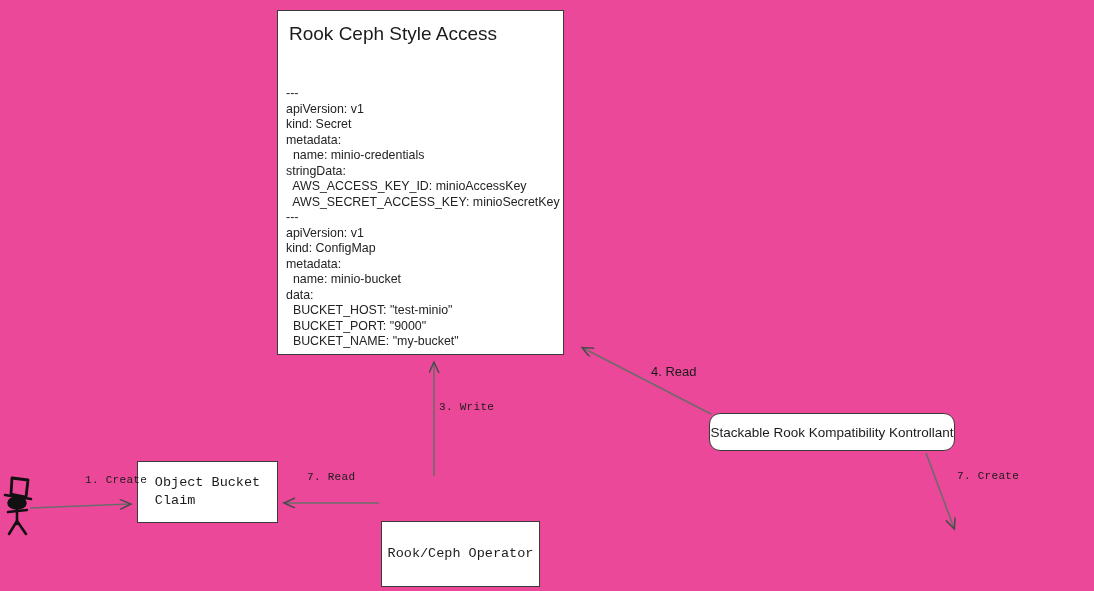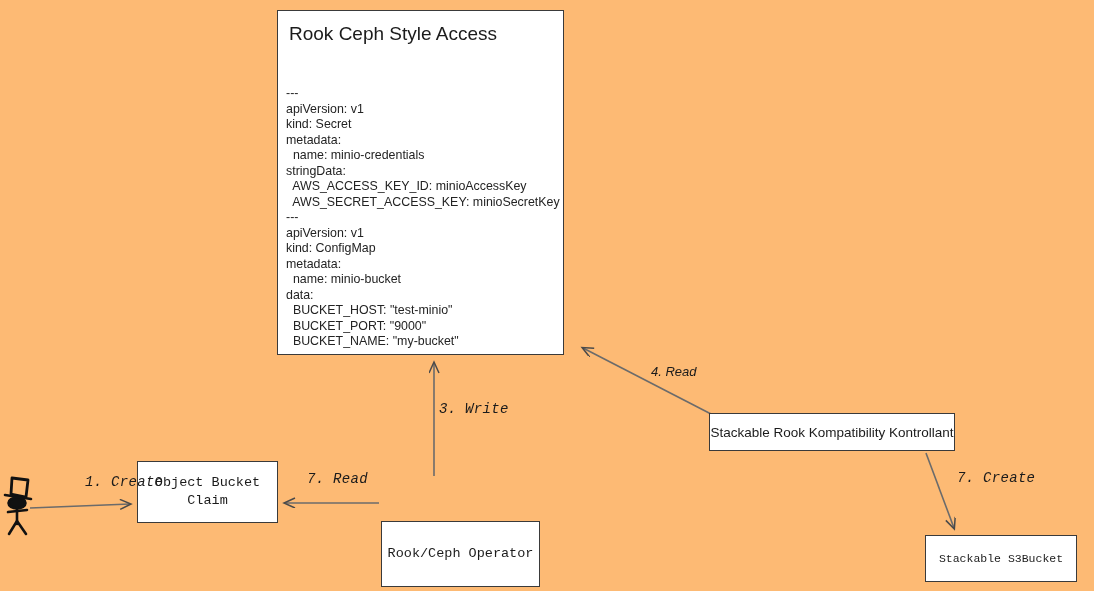--- a/index.html
+++ b/index.html
@@ -8,36 +8,36 @@
     padding: 0;
     background: #ffffff;
   }
   body {
     font-family: "Liberation Sans", sans-serif;
   }
   #canvas {
     position: relative;
     width: 1094px;
     height: 591px;
-    background: #fdba74;
+    background: #ec4899;
     overflow: hidden;
   }
   .node {
     position: absolute;
     box-sizing: border-box;
     background: #ffffff;
     border: 1.4px solid #3a3a3a;
   }
   .node-mono {
     font-family: "Liberation Mono", "DejaVu Sans Mono", monospace;
     color: #1b1b1b;
     display: flex;
     align-items: center;
     justify-content: center;
-    text-align: center;
+    text-align: left;
     line-height: 1.35;
   }
   .node-sans {
     font-family: "Liberation Sans", sans-serif;
     color: #1b1b1b;
     display: flex;
     align-items: center;
     justify-content: center;
     text-align: center;
   }
@@ -86,39 +86,39 @@
     height: 66px;
     font-size: 13.5px;
     margin-top: 44px;
   }
   #srkk-box {
     left: 709px;
     top: 413px;
     width: 246px;
     height: 38px;
     font-size: 13.5px;
+    border-radius: 11px;
   }
   #s3bucket-box {
     left: 925px;
     top: 535px;
     width: 152px;
     height: 47px;
     font-size: 11.5px;
   }
 
   
   .edge-label {
     position: absolute;
     color: #1b1b1b;
     white-space: nowrap;
-    font-style: italic;
   }
   .edge-label.mono {
     font-family: "Liberation Mono", "DejaVu Sans Mono", monospace;
-    font-size: 14px;
+    font-size: 11px;
     letter-spacing: 0.3px;
   }
   .edge-label.sans {
     font-family: "Liberation Sans", sans-serif;
     font-size: 13px;
   }
   #label-1 { left: 60px;  top: 474px; margin-left: 25px; }
   #label-2 { left: 307px; top: 471px; }
   #label-3 { left: 439px; top: 401px; }
   #label-4 { left: 651px; top: 364px; }
@@ -208,23 +208,20 @@
   </div>
 
   <div class="node node-mono" id="operator-box">
     <span style="white-space:pre">Rook/Ceph Operator</span>
   </div>
 
   <div class="node node-sans" id="srkk-box">
     <span>Stackable Rook Kompatibility Kontrollant</span>
   </div>
 
-  <div class="node node-mono" id="s3bucket-box">
-    <span>Stackable S3Bucket</span>
-  </div>
 
   <div class="edge-label mono" id="label-1">1. Create</div>
   <div class="edge-label mono" id="label-2">7. Read</div>
   <div class="edge-label mono" id="label-3">3. Write</div>
   <div class="edge-label sans" id="label-4">4. Read</div>
   <div class="edge-label mono" id="label-5">7. Create</div>
 
 </div>
 
 </body></html>

